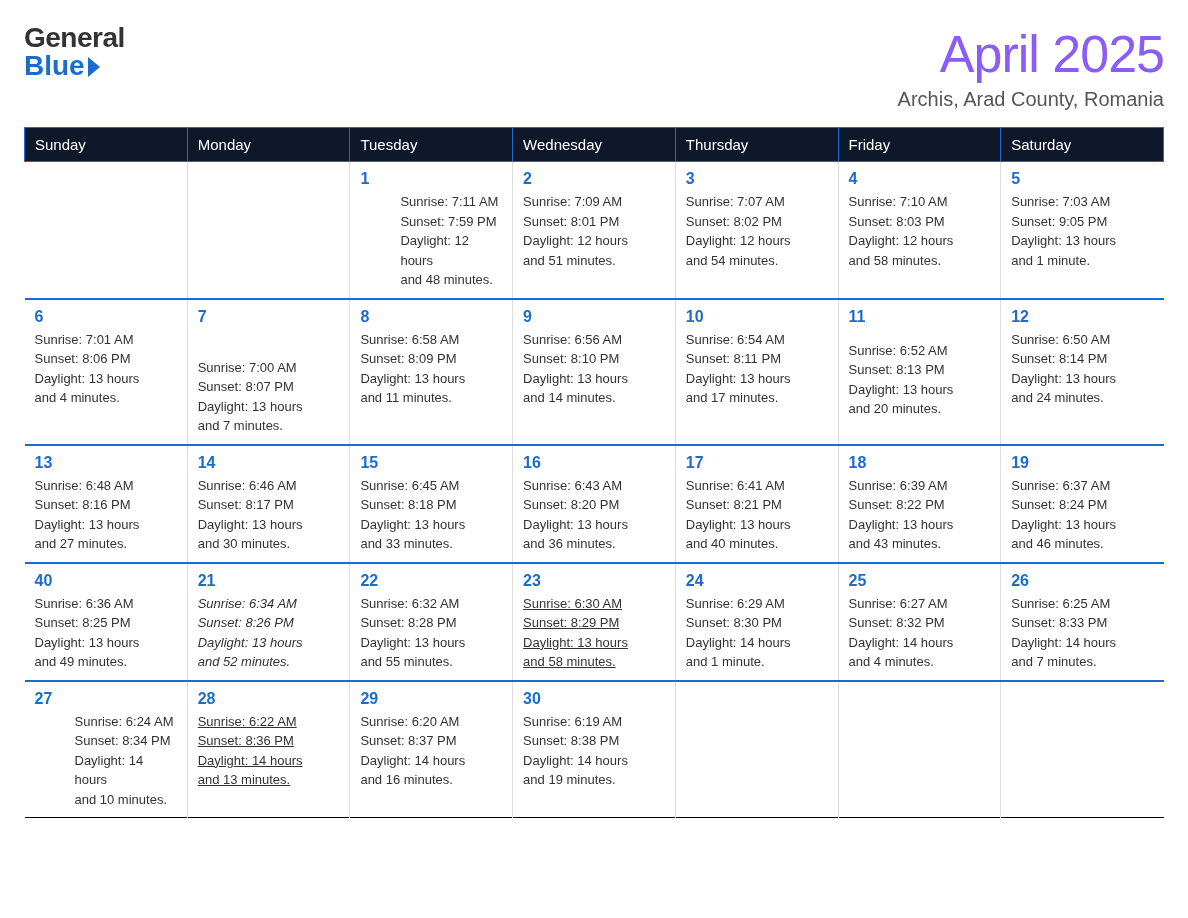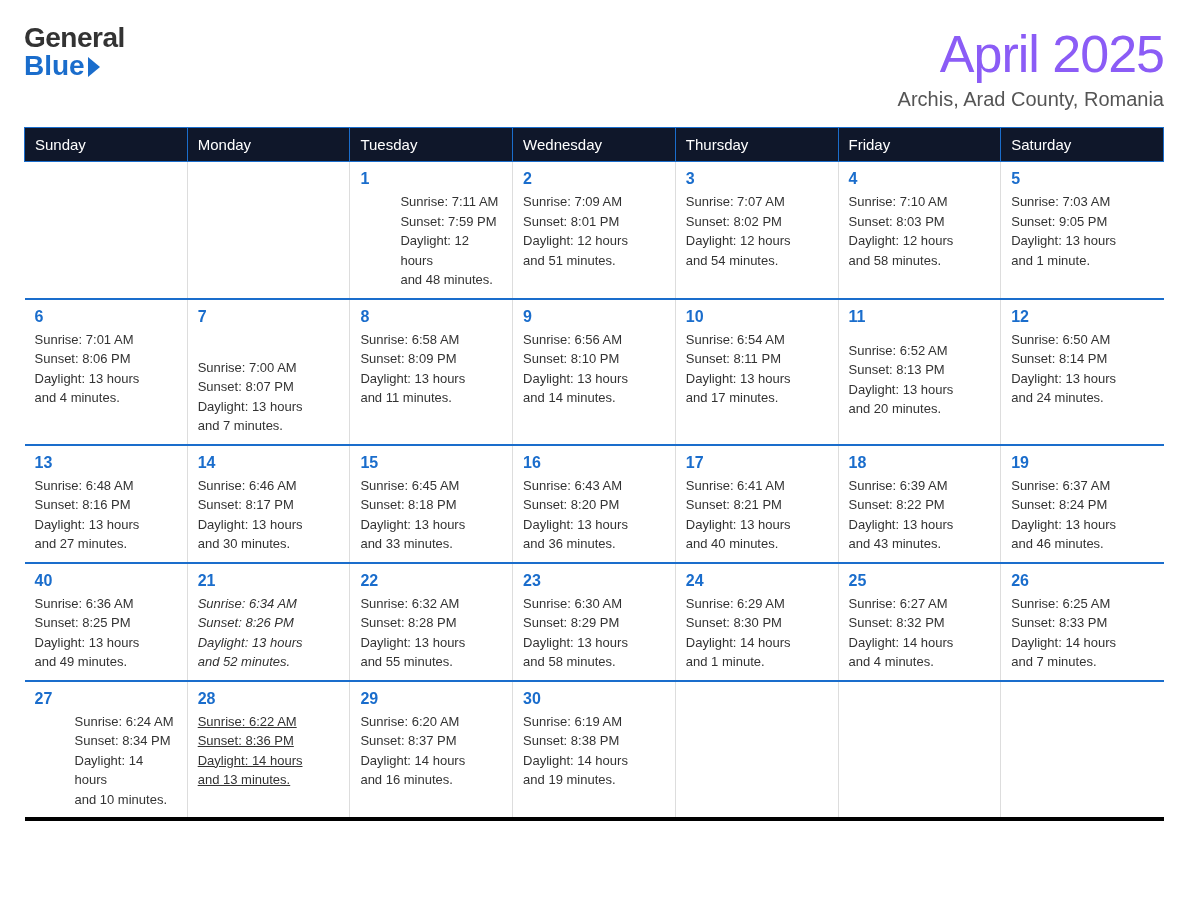--- a/index.html
+++ b/index.html
@@ -93,21 +93,21 @@
       color: #1a6dcc;
       display: block;
       margin-bottom: 4px;
     }
     .day-info {
       color: #333;
       font-size: 13px;
       line-height: 1.5;
     }
     tbody tr:last-child {
-      border-bottom: 4px solid #000000;
+      border-bottom: 1px solid #000000;
     }
   </style>
 </head>
 <body>
 
 <div class="header">
   <div class="logo">
     <span class="logo-general">General</span>
     <span class="logo-blue">
       <span>Blue</span>
@@ -291,21 +291,21 @@
         </td>
         <td>
           <span class="day-number">22</span>
           <div class="day-info" style="white-space: pre-line;">Sunrise: 6:32 AM
 Sunset: 8:28 PM
 Daylight: 13 hours
 and 55 minutes.</div>
         </td>
         <td>
           <span class="day-number">23</span>
-          <div class="day-info" style="white-space: pre-line;">Sunrise: 6:30 AM
+          <div class="day-info" style="white-space: pre-line; text-decoration: underline;">Sunrise: 6:30 AM
 Sunset: 8:29 PM
 Daylight: 13 hours
 and 58 minutes.</div>
         </td>
         <td>
           <span class="day-number">24</span>
           <div class="day-info" style="white-space: pre-line;">Sunrise: 6:29 AM
 Sunset: 8:30 PM
 Daylight: 14 hours
 and 1 minute.</div>

